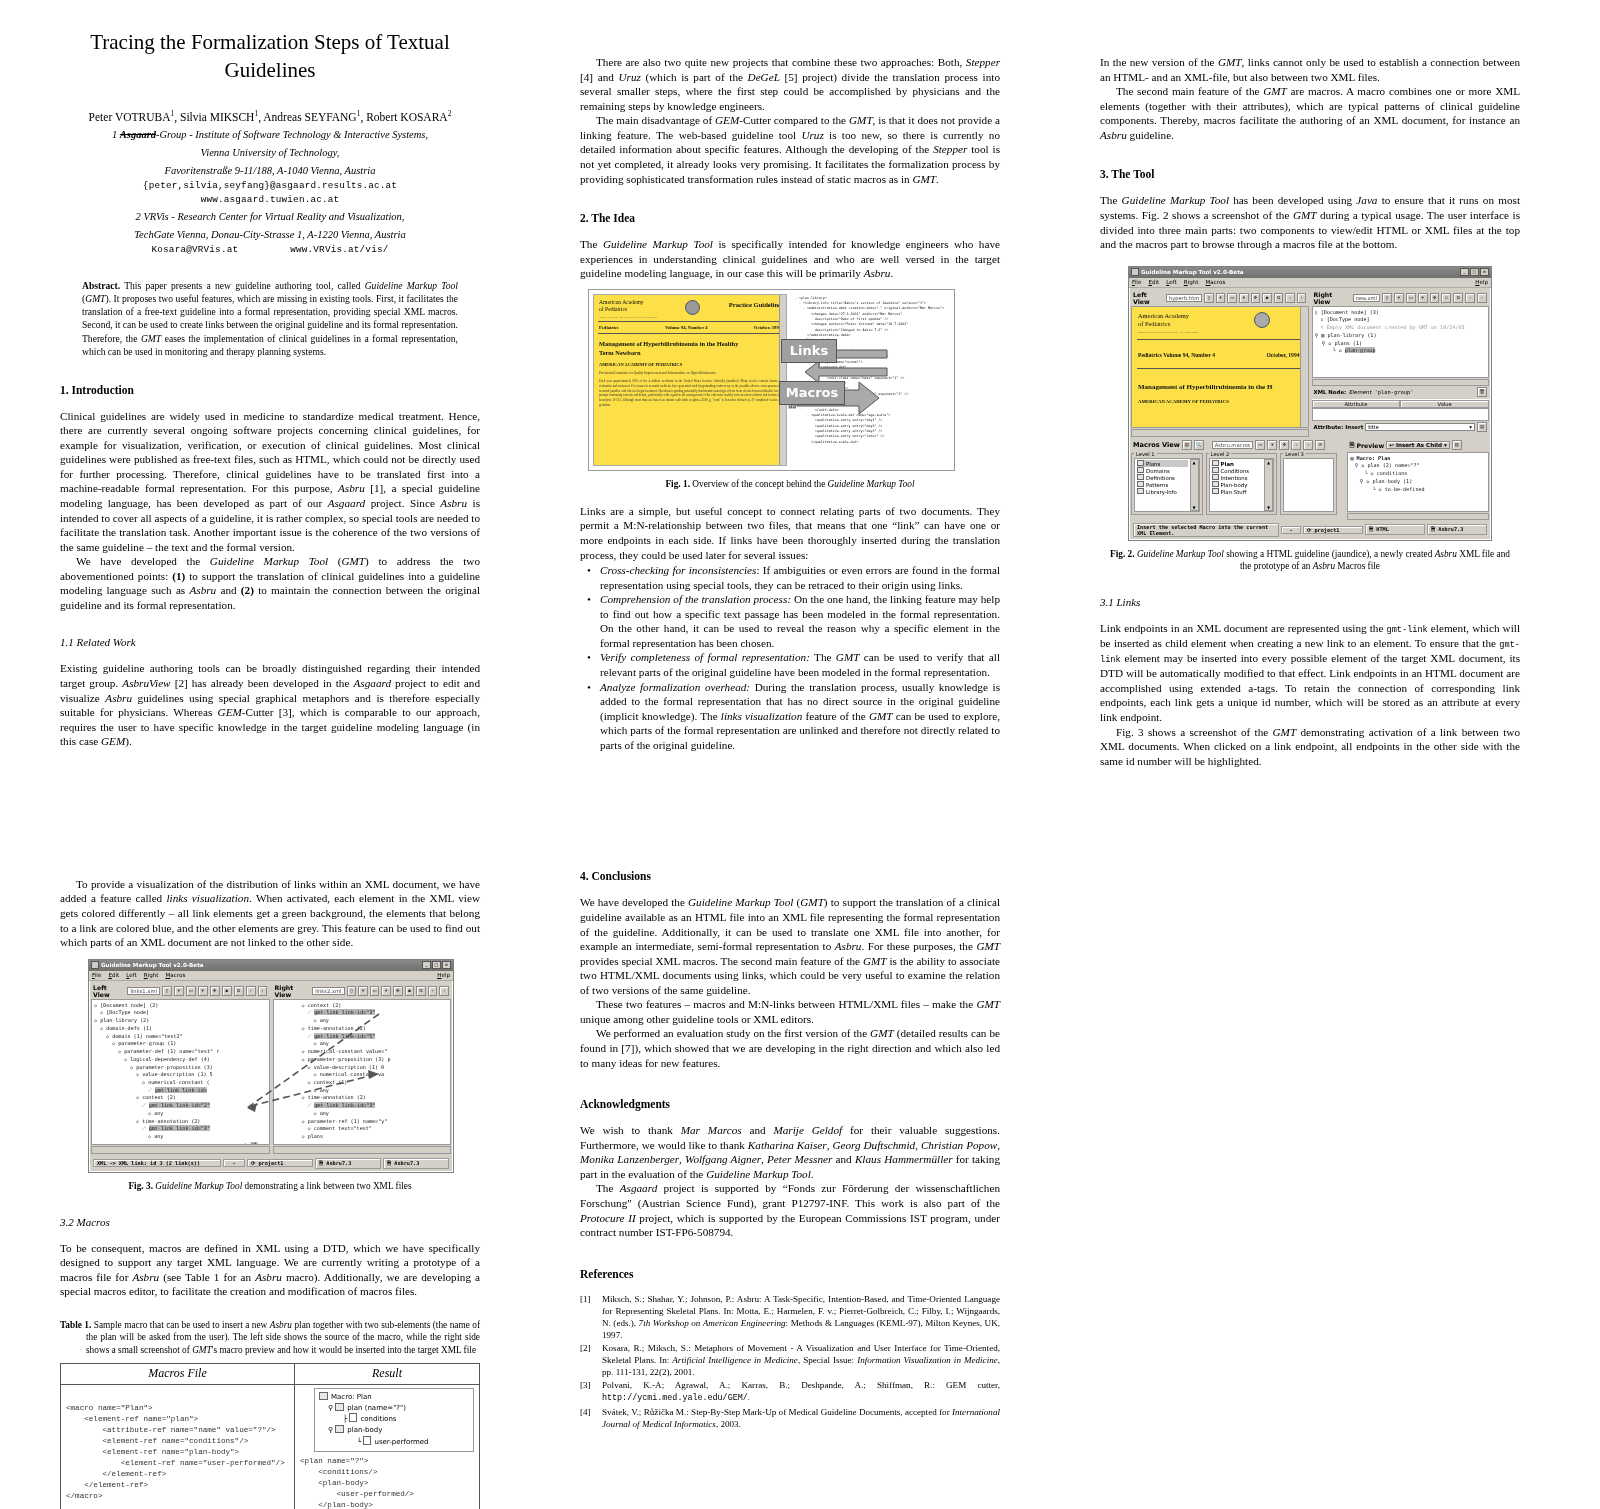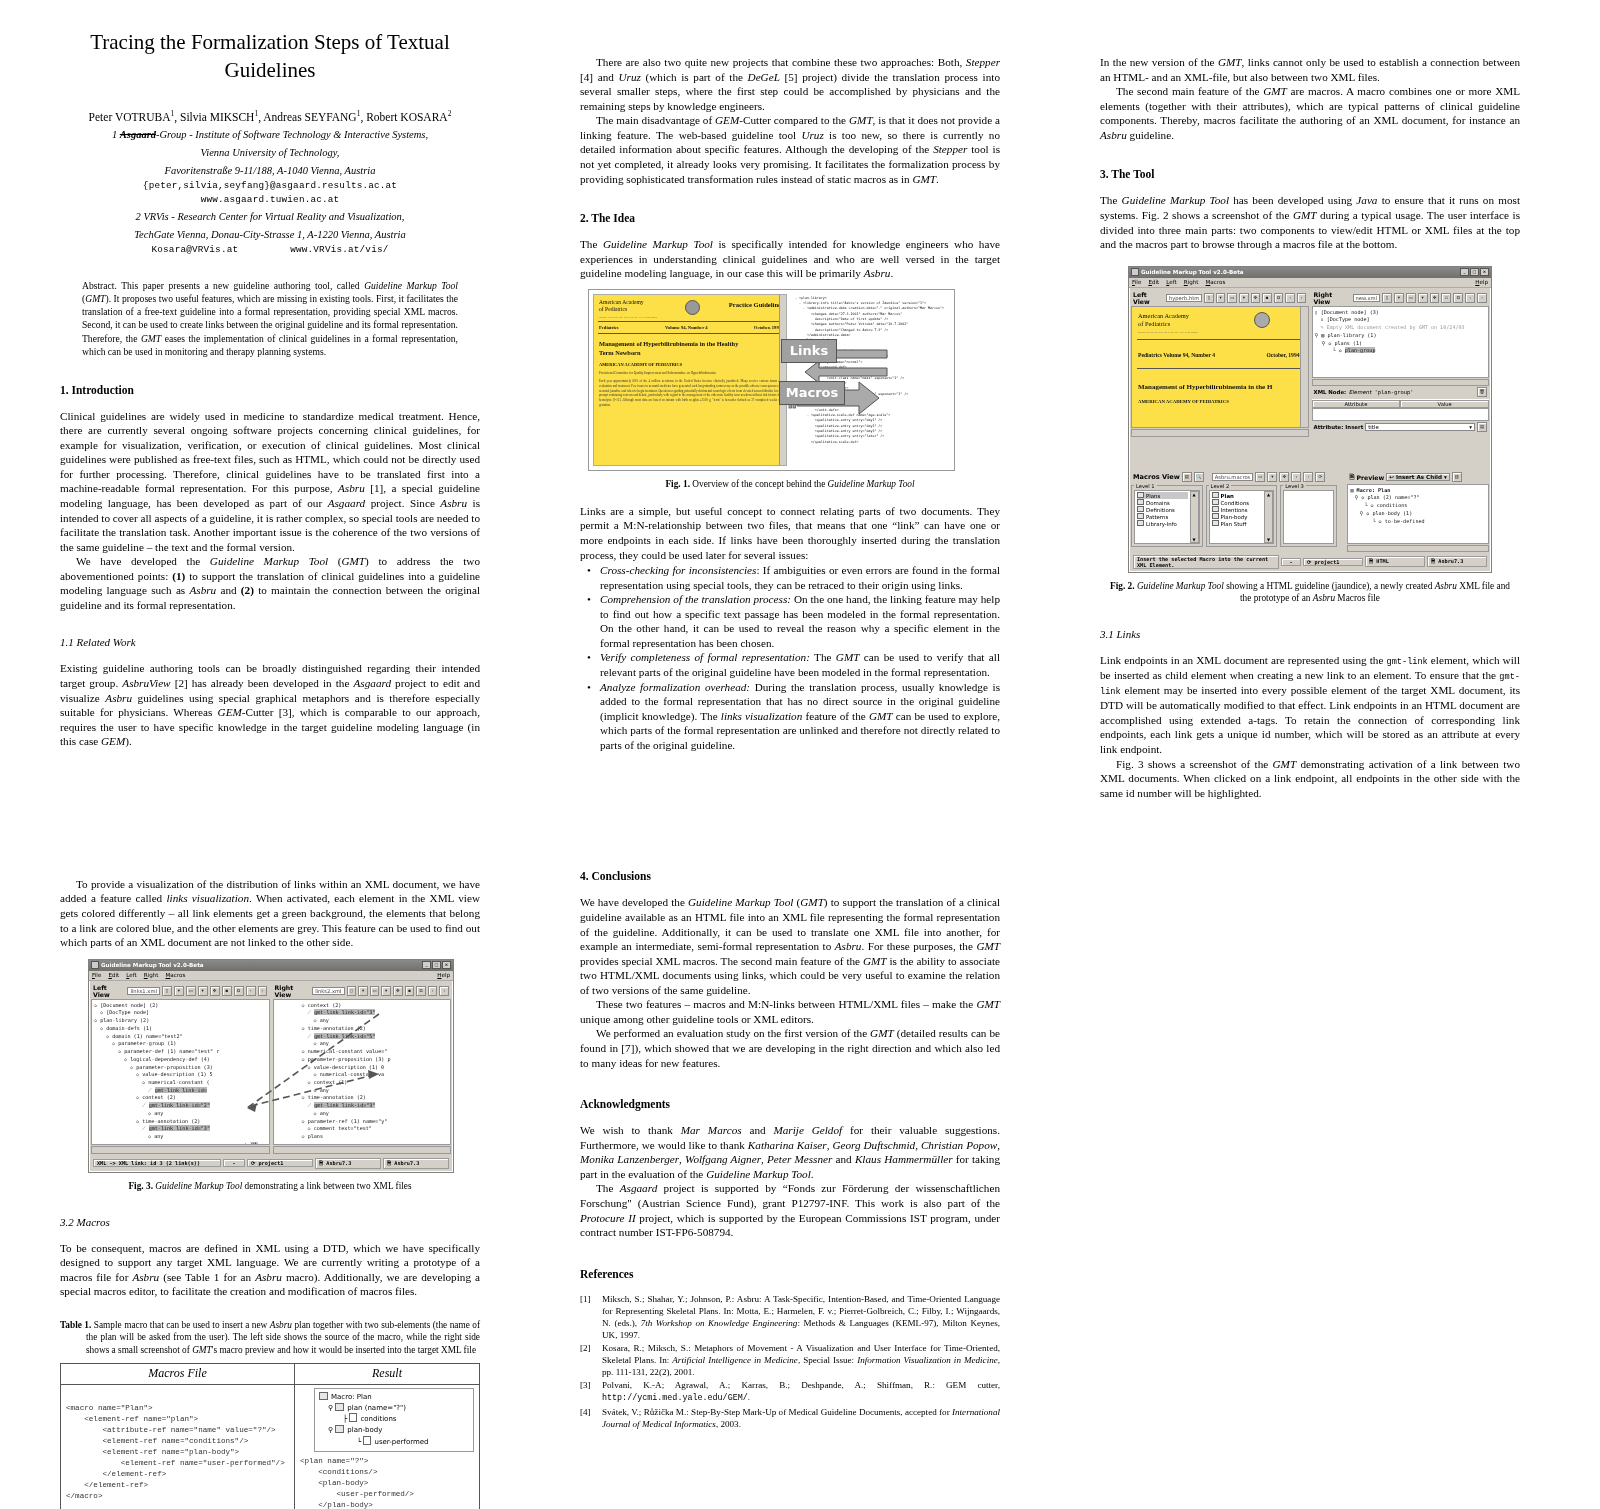--- a/index.html
+++ b/index.html
@@ -11,21 +11,21 @@
   #col2{left:580px;}
   #col3{left:1100px;}
 
   .title{font-size:21px;line-height:1.35;text-align:center;margin:0;padding-top:28px;font-weight:normal;}
   .authors{font-size:11.5px;text-align:center;margin-top:24px;line-height:1.45;}
   .authors .sup{font-size:7.5px;vertical-align:super;}
   .aff{font-size:10.5px;font-style:italic;text-align:center;line-height:1.5;margin-top:2px;}
   .aff-mono{font-family:"Liberation Mono","DejaVu Sans Mono",monospace;font-style:normal;font-size:9.3px;text-align:center;letter-spacing:.2px;line-height:1.55;}
 
   .abstract{font-size:9.6px;line-height:1.36;text-align:justify;margin:22px 22px 0 22px;}
-  .abstract b{font-weight:normal;}
+  .abstract b{font-weight:bold;}
   .abstract i{font-style:italic;}
 
   h2.sec{font-size:11.5px;font-weight:bold;margin:26px 0 13px 0;}
   h3.sub{font-size:11px;font-weight:normal;font-style:italic;margin:24px 0 13px 0;}
   p.body{font-size:11.2px;line-height:1.3;text-align:justify;margin:0 0 0 0;text-indent:0;}
   p.body.ind{text-indent:16px;}
   p.body i{font-style:italic;}
   p.body b{font-weight:bold;}
   .tt{font-family:"Liberation Mono","DejaVu Sans Mono",monospace;font-size:8.6px;}
 
@@ -416,21 +416,21 @@
       <p class="body ind" id="concl-p3">We performed an evaluation study on the first version of the <i>GMT</i> (detailed results can be found in [7]), which showed that we are developing in the right direction and which also led to many ideas for new features.</p>
 
       <h2 class="sec" style="margin-top:28px;">Acknowledgments</h2>
       <p class="body" id="ack-p1">We wish to thank <i>Mar Marcos</i> and <i>Marije Geldof</i> for their valuable suggestions. Furthermore, we would like to thank <i>Katharina Kaiser</i>, <i>Georg Duftschmid</i>, <i>Christian Popow</i>, <i>Monika Lanzenberger</i>, <i>Wolfgang Aigner</i>, <i>Peter Messner</i> and <i>Klaus Hammermüller</i> for taking part in the evaluation of the <i>Guideline Markup Tool</i>.</p>
       <p class="body ind" id="ack-p2">The <i>Asgaard</i> project is supported by “Fonds zur Förderung der wissenschaftlichen Forschung" (Austrian Science Fund), grant P12797-INF. This work is also part of the <i>Protocure II</i> project, which is supported by the European Commissions IST program, under contract number IST-FP6-508794.</p>
 
       <h2 class="sec" style="margin-top:28px;">References</h2>
       <div class="refs" id="refs">
           <div class="r">
             <div class="rn">[1]</div>
-            <div class="rt">Miksch, S.; Shahar, Y.; Johnson, P.: Asbru: A Task-Specific, Intention-Based, and Time-Oriented Language for Representing Skeletal Plans. In: Motta, E.; Harmelen, F. v.; Pierret-Golbreich, C.; Filby, I.; Wijngaards, N. (eds.), <i>7th Workshop on Knowledge Engineering</i>: Methods &amp; Languages (KEML-97), Milton Keynes, UK, 1997.</div>
+            <div class="rt">Miksch, S.; Shahar, Y.; Johnson, P.: Asbru: A Task-Specific, Intention-Based, and Time-Oriented Language for Representing Skeletal Plans. In: Motta, E.; Harmelen, F. v.; Pierret-Golbreich, C.; Filby, I.; Wijngaards, N. (eds.), <i>7th Workshop on American Engineering</i>: Methods &amp; Languages (KEML-97), Milton Keynes, UK, 1997.</div>
           </div>
           <div class="r">
             <div class="rn">[2]</div>
             <div class="rt">Kosara, R.; Miksch, S.: Metaphors of Movement - A Visualization and User Interface for Time-Oriented, Skeletal Plans. In: <i>Artificial Intelligence in Medicine</i>, Special Issue: <i>Information Visualization in Medicine</i>, pp. 111-131, 22(2), 2001.</div>
           </div>
           <div class="r">
             <div class="rn">[3]</div>
             <div class="rt">Polvani, K.-A; Agrawal, A.; Karras, B.; Deshpande, A.; Shiffman, R.: GEM cutter, <span class="url">http://ycmi.med.yale.edu/GEM/</span>.</div>
           </div>
           <div class="r">
@@ -547,21 +547,21 @@
             <b>Attribute: Insert</b>
             <span style="flex:1;background:#fff;border:1px solid #888;display:flex;justify-content:space-between;padding:0 2px;">
               <span>title</span>
                 <span>▾</span>
             </span>
             <span class="ibtn">▤</span>
           </div>
         </div>
       </div>
 
-      <div style="display:flex;gap:10px;padding:0 2px 2px 2px;margin-top:32px;">
+      <div style="display:flex;gap:10px;padding:0 2px 2px 2px;">
         <div style="flex:1.05;min-width:0;">
           <div class="panehdr">
             <span class="lbl" style="font-size:6.6px;">Macros View</span>
             <span class="ibtn">▤</span>
             <span class="ibtn">🔍</span>
             <span class="fld" style="margin-left:6px;">Asbru.macros</span>
             <span class="ibtn">▭</span>
             <span class="ibtn">▾</span>
             <span class="ibtn">✥</span>
             <span class="ibtn">‹</span>

